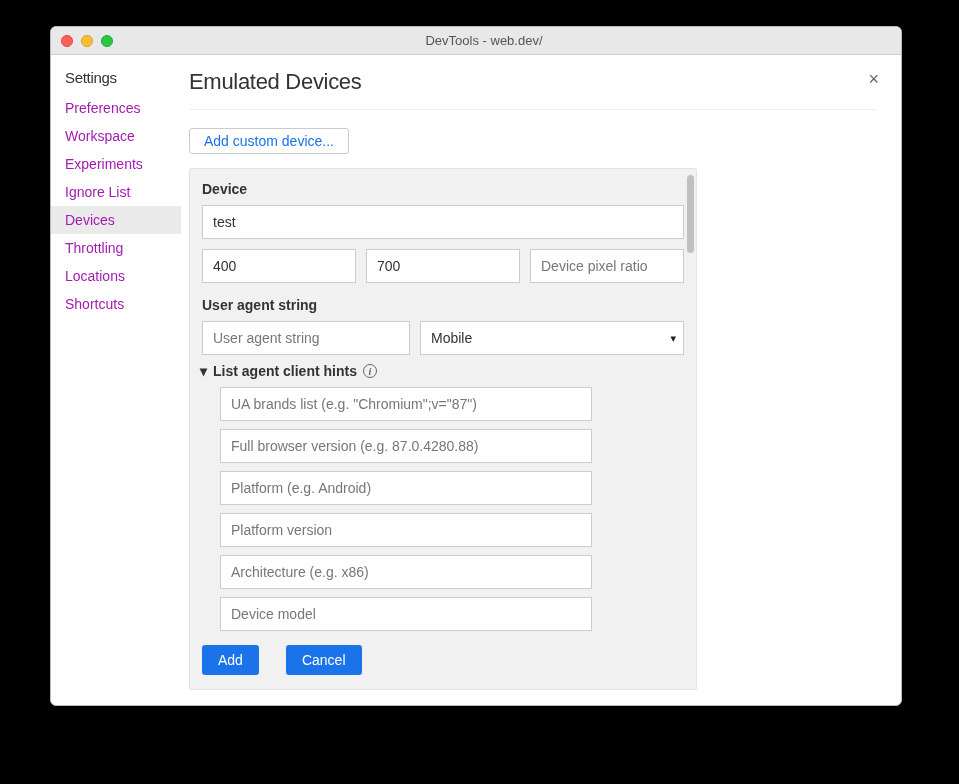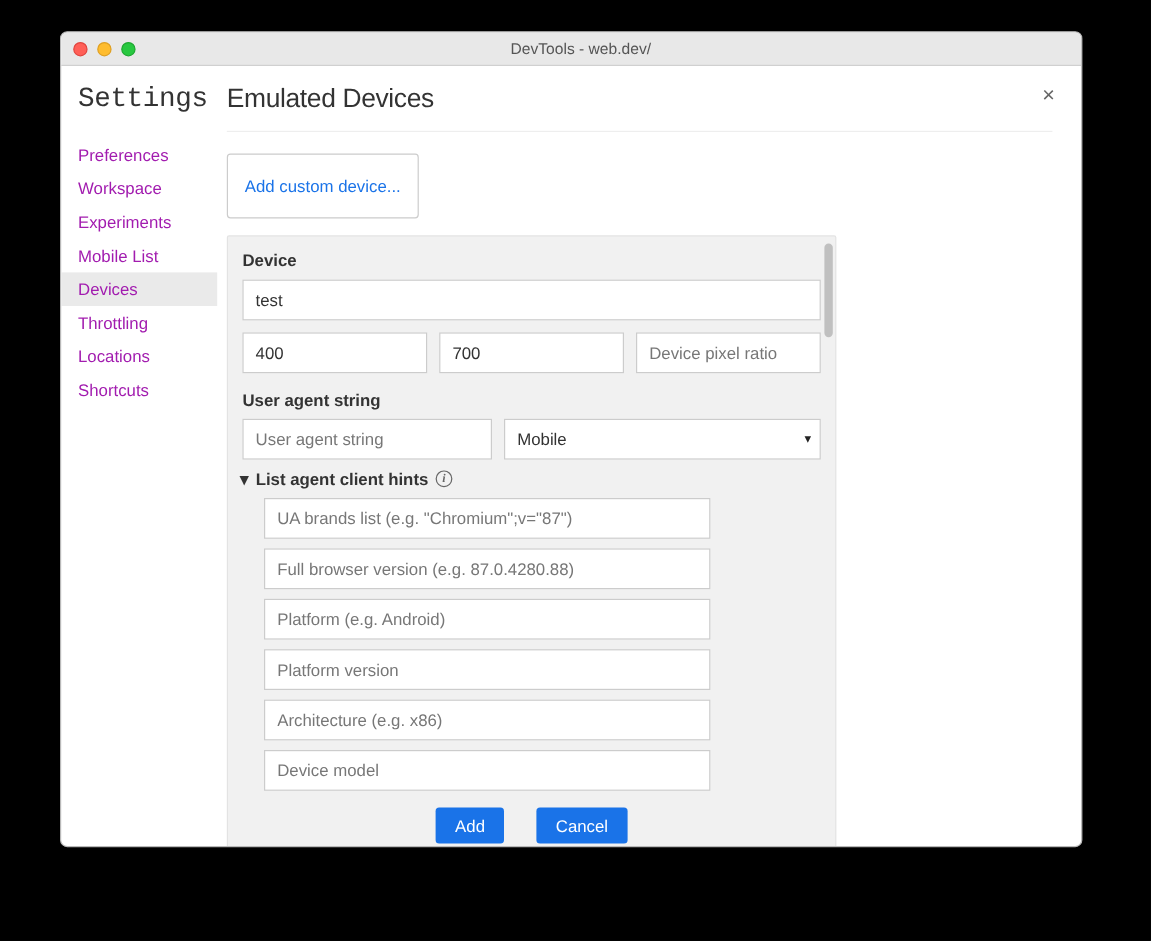--- a/index.html
+++ b/index.html
@@ -22,37 +22,37 @@
   .dot { width: 12px; height: 12px; border-radius: 50%; }
   .dot.red { background: #ff5f57; border: .5px solid #e1453f; }
   .dot.yellow { background: #febc2e; border: .5px solid #dfa023; }
   .dot.green { background: #28c840; border: .5px solid #1fa831; }
   .title { position: absolute; left: 16px; right: 0; text-align: center; font-size: 13px; color: #555; pointer-events: none; }
 
   .body { flex: 1; position: relative; display: flex; padding: 10px 0 0 0; }
 
   
   .sidebar { width: 130px; padding: 0 0 0 14px; }
-  .sidebar-title { font-size: 23px; font-weight: 400; color: #333; margin: 4px 0 20px 0; letter-spacing: -.3px; font-family: Liberation Mono, monospace; }
+  .sidebar-title { font-size: 15px; font-weight: 400; color: #333; margin: 4px 0 8px 0; letter-spacing: -.3px; }
   .sidebar-item {
     font-size: 14px; color: #a21caf; padding: 6px 10px 6px 0; margin-left: -14px; padding-left: 14px;
     cursor: default;
   }
   .sidebar-item.selected { background: #eaeaea; }
 
   .main { flex: 1; padding: 0 24px 0 8px; display: flex; flex-direction: column; min-width: 0; }
   .close-x { position: absolute; top: 14px; right: 22px; font-size: 18px; color: #666; cursor: pointer; }
   .page-title {
     font-size: 22px; font-weight: 400; color: #333; margin: 4px 0 18px 0;
     border-bottom: 1px solid #eee; padding-bottom: 14px; letter-spacing: -.3px;
   }
 
   .button-outline {
     display: inline-block; border: 1px solid #ccc; border-radius: 3px;
-    padding: 18px 14px; color: #1a73e8; font-size: 14px; background: #fff; cursor: pointer;
+    padding: 4px 14px; color: #1a73e8; font-size: 14px; background: #fff; cursor: pointer;
   }
 
   .editor-pane {
     margin-top: 14px; background: #f1f1f1; border: 1px solid #e3e3e3; border-radius: 2px;
     width: 508px; padding: 12px 12px 14px 12px; position: relative;
   }
   .editor-scrollbar {
     position: absolute; right: 2px; top: 6px; width: 7px; height: 78px; background: #c0c0c0; border-radius: 4px;
   }
 
@@ -72,21 +72,21 @@
   .triangle { display: inline-block; }
   .info-icon {
     width: 14px; height: 14px; border: 1.3px solid #666; border-radius: 50%;
     display: inline-flex; align-items: center; justify-content: center;
     font-size: 10px; color: #666; font-style: italic; font-family: Georgia, serif;
   }
 
   .hints { padding-left: 18px; display: flex; flex-direction: column; gap: 8px; }
   .hint-field { width: 372px; }
 
-  .btn-row { display: flex; gap: 27px; margin-top: 14px; justify-content: center; }
+  .btn-row { display: flex; gap: 27px; margin-top: 14px; }
   .btn-primary {
     background: #1a73e8; color: #fff; border: none; border-radius: 3px;
     padding: 7px 16px; font-size: 14px; cursor: pointer;
   }
 
   .ua-row { display: flex; gap: 10px; margin-top: 8px; }
   .ua-row .field { flex: 0 0 208px; }
   .select-wrap {
     flex: 1; position: relative;
   }
@@ -109,21 +109,21 @@
 
     <div class="body">
       <div class="close-x">×</div>
 
       <aside class="sidebar">
         <div class="sidebar-title">Settings</div>
 
         <div class="sidebar-item"><span>Preferences</span></div>
         <div class="sidebar-item"><span>Workspace</span></div>
         <div class="sidebar-item"><span>Experiments</span></div>
-        <div class="sidebar-item"><span>Mobile List</span></div>
+        <div class="sidebar-item"><span>Ignore List</span></div>
         <div class="sidebar-item selected"><span>Devices</span></div>
         <div class="sidebar-item"><span>Throttling</span></div>
         <div class="sidebar-item"><span>Locations</span></div>
         <div class="sidebar-item"><span>Shortcuts</span></div>
       </aside>
 
       <main class="main">
         <h1 class="page-title">Emulated Devices</h1>
 
         <div>

